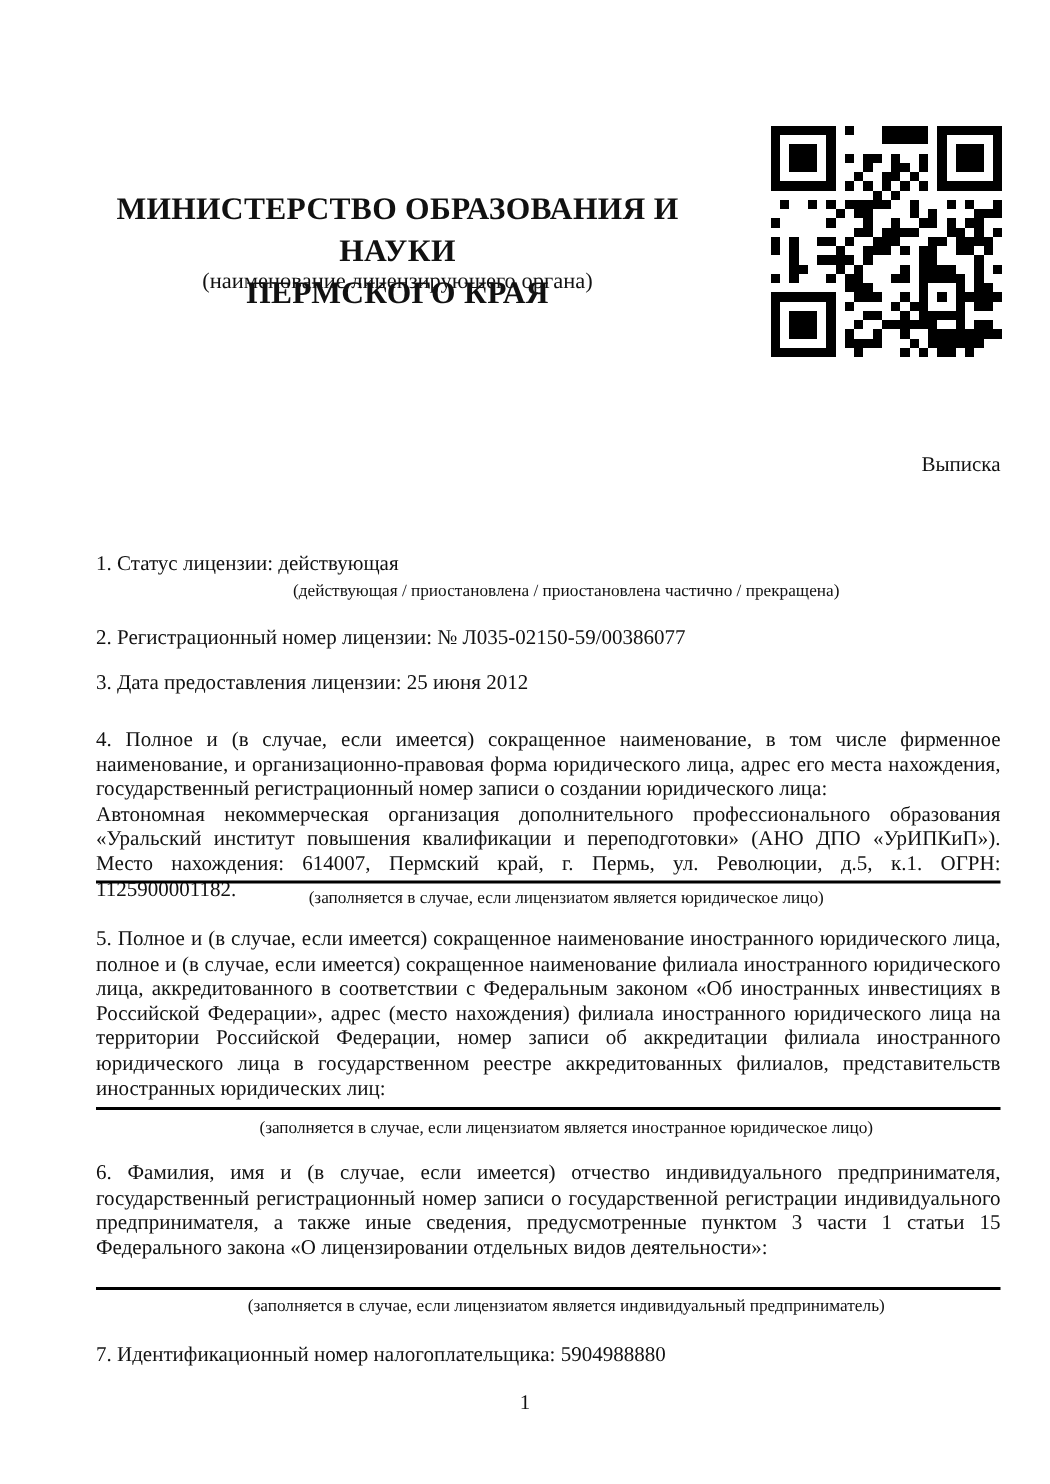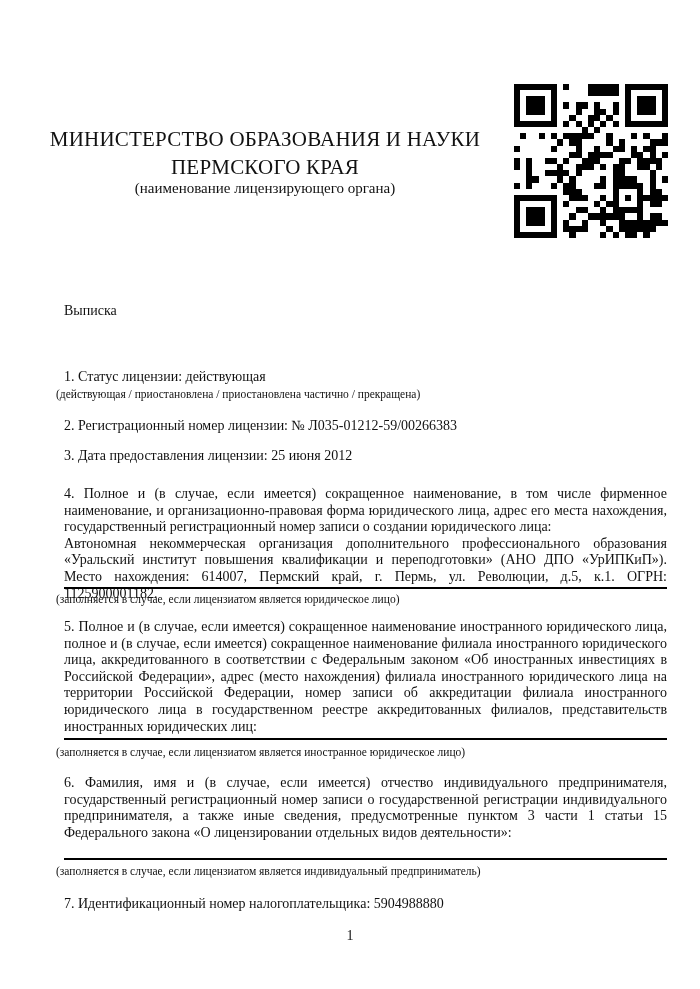--- a/index.html
+++ b/index.html
@@ -3,37 +3,37 @@
 <meta charset="utf-8">
 <style>
   html,body{margin:0;padding:0;background:#fff;}
   .page{
     position:relative;width:700px;height:989px;background:#ffffff;
     font-family:"Liberation Serif","DejaVu Serif",serif;color:#111111;
     overflow:hidden;
   }
   .org{
     position:absolute;left:40px;top:125px;width:450px;text-align:center;
-    font-weight:normal;font-size:21px;line-height:28px;letter-spacing:.2px;
+    font-weight:bold;font-size:21px;line-height:28px;letter-spacing:.2px;
   }
   .org-cap{
     position:absolute;left:40px;top:181px;width:450px;text-align:center;
     font-size:15px;line-height:14px;
   }
   .qr{position:absolute;left:514px;top:84px;width:154px;height:154px;}
   .title{
-    position:absolute;left:64px;top:301px;width:603px;text-align:left;
+    position:absolute;left:64px;top:301px;width:603px;text-align:right;
     font-size:14px;line-height:19px;
   }
   .line,.para{
     position:absolute;left:64px;width:603px;font-size:14px;line-height:16.6px;
   }
   .just{text-align:justify;text-justify:inter-word;}
   .cap{
-    position:absolute;left:56px;width:603px;
+    position:absolute;left:76px;width:603px;text-align:center;
     font-size:11.5px;line-height:14px;
   }
   .rule{position:absolute;left:64px;width:603px;height:2px;background:#000;}
   .footer{
     position:absolute;left:0;top:928px;width:700px;text-align:center;font-size:14px;
   }
 </style>
 </head>
 <body>
 
@@ -49,21 +49,21 @@
       <path fill="#000" d="M0 0h1v1h-1zM1 0h1v1h-1zM2 0h1v1h-1zM3 0h1v1h-1zM4 0h1v1h-1zM5 0h1v1h-1zM6 0h1v1h-1zM8 0h1v1h-1zM12 0h1v1h-1zM13 0h1v1h-1zM14 0h1v1h-1zM15 0h1v1h-1zM16 0h1v1h-1zM18 0h1v1h-1zM19 0h1v1h-1zM20 0h1v1h-1zM21 0h1v1h-1zM22 0h1v1h-1zM23 0h1v1h-1zM24 0h1v1h-1zM0 1h1v1h-1zM6 1h1v1h-1zM12 1h1v1h-1zM13 1h1v1h-1zM14 1h1v1h-1zM15 1h1v1h-1zM16 1h1v1h-1zM18 1h1v1h-1zM24 1h1v1h-1zM0 2h1v1h-1zM2 2h1v1h-1zM3 2h1v1h-1zM4 2h1v1h-1zM6 2h1v1h-1zM18 2h1v1h-1zM20 2h1v1h-1zM21 2h1v1h-1zM22 2h1v1h-1zM24 2h1v1h-1zM0 3h1v1h-1zM2 3h1v1h-1zM3 3h1v1h-1zM4 3h1v1h-1zM6 3h1v1h-1zM8 3h1v1h-1zM10 3h1v1h-1zM11 3h1v1h-1zM13 3h1v1h-1zM16 3h1v1h-1zM18 3h1v1h-1zM20 3h1v1h-1zM21 3h1v1h-1zM22 3h1v1h-1zM24 3h1v1h-1zM0 4h1v1h-1zM2 4h1v1h-1zM3 4h1v1h-1zM4 4h1v1h-1zM6 4h1v1h-1zM10 4h1v1h-1zM13 4h1v1h-1zM14 4h1v1h-1zM16 4h1v1h-1zM18 4h1v1h-1zM20 4h1v1h-1zM21 4h1v1h-1zM22 4h1v1h-1zM24 4h1v1h-1zM0 5h1v1h-1zM6 5h1v1h-1zM9 5h1v1h-1zM12 5h1v1h-1zM13 5h1v1h-1zM15 5h1v1h-1zM18 5h1v1h-1zM24 5h1v1h-1zM0 6h1v1h-1zM1 6h1v1h-1zM2 6h1v1h-1zM3 6h1v1h-1zM4 6h1v1h-1zM5 6h1v1h-1zM6 6h1v1h-1zM8 6h1v1h-1zM10 6h1v1h-1zM12 6h1v1h-1zM14 6h1v1h-1zM16 6h1v1h-1zM18 6h1v1h-1zM19 6h1v1h-1zM20 6h1v1h-1zM21 6h1v1h-1zM22 6h1v1h-1zM23 6h1v1h-1zM24 6h1v1h-1zM11 7h1v1h-1zM13 7h1v1h-1zM1 8h1v1h-1zM4 8h1v1h-1zM6 8h1v1h-1zM8 8h1v1h-1zM9 8h1v1h-1zM10 8h1v1h-1zM11 8h1v1h-1zM12 8h1v1h-1zM15 8h1v1h-1zM19 8h1v1h-1zM21 8h1v1h-1zM24 8h1v1h-1zM7 9h1v1h-1zM9 9h1v1h-1zM10 9h1v1h-1zM15 9h1v1h-1zM17 9h1v1h-1zM22 9h1v1h-1zM23 9h1v1h-1zM24 9h1v1h-1zM0 10h1v1h-1zM6 10h1v1h-1zM10 10h1v1h-1zM13 10h1v1h-1zM16 10h1v1h-1zM17 10h1v1h-1zM19 10h1v1h-1zM21 10h1v1h-1zM22 10h1v1h-1zM9 11h1v1h-1zM10 11h1v1h-1zM12 11h1v1h-1zM13 11h1v1h-1zM14 11h1v1h-1zM15 11h1v1h-1zM19 11h1v1h-1zM20 11h1v1h-1zM22 11h1v1h-1zM24 11h1v1h-1zM0 12h1v1h-1zM2 12h1v1h-1zM5 12h1v1h-1zM6 12h1v1h-1zM8 12h1v1h-1zM11 12h1v1h-1zM12 12h1v1h-1zM13 12h1v1h-1zM17 12h1v1h-1zM18 12h1v1h-1zM20 12h1v1h-1zM21 12h1v1h-1zM22 12h1v1h-1zM23 12h1v1h-1zM0 13h1v1h-1zM2 13h1v1h-1zM7 13h1v1h-1zM10 13h1v1h-1zM11 13h1v1h-1zM12 13h1v1h-1zM14 13h1v1h-1zM16 13h1v1h-1zM17 13h1v1h-1zM20 13h1v1h-1zM21 13h1v1h-1zM23 13h1v1h-1zM2 14h1v1h-1zM5 14h1v1h-1zM6 14h1v1h-1zM7 14h1v1h-1zM8 14h1v1h-1zM10 14h1v1h-1zM16 14h1v1h-1zM17 14h1v1h-1zM22 14h1v1h-1zM2 15h1v1h-1zM3 15h1v1h-1zM7 15h1v1h-1zM9 15h1v1h-1zM14 15h1v1h-1zM16 15h1v1h-1zM17 15h1v1h-1zM18 15h1v1h-1zM19 15h1v1h-1zM22 15h1v1h-1zM24 15h1v1h-1zM0 16h1v1h-1zM2 16h1v1h-1zM6 16h1v1h-1zM8 16h1v1h-1zM9 16h1v1h-1zM13 16h1v1h-1zM14 16h1v1h-1zM16 16h1v1h-1zM17 16h1v1h-1zM18 16h1v1h-1zM19 16h1v1h-1zM20 16h1v1h-1zM22 16h1v1h-1zM8 17h1v1h-1zM9 17h1v1h-1zM10 17h1v1h-1zM16 17h1v1h-1zM20 17h1v1h-1zM22 17h1v1h-1zM23 17h1v1h-1zM0 18h1v1h-1zM1 18h1v1h-1zM2 18h1v1h-1zM3 18h1v1h-1zM4 18h1v1h-1zM5 18h1v1h-1zM6 18h1v1h-1zM9 18h1v1h-1zM10 18h1v1h-1zM11 18h1v1h-1zM14 18h1v1h-1zM16 18h1v1h-1zM18 18h1v1h-1zM20 18h1v1h-1zM21 18h1v1h-1zM22 18h1v1h-1zM23 18h1v1h-1zM24 18h1v1h-1zM0 19h1v1h-1zM6 19h1v1h-1zM8 19h1v1h-1zM13 19h1v1h-1zM15 19h1v1h-1zM16 19h1v1h-1zM20 19h1v1h-1zM22 19h1v1h-1zM23 19h1v1h-1zM0 20h1v1h-1zM2 20h1v1h-1zM3 20h1v1h-1zM4 20h1v1h-1zM6 20h1v1h-1zM10 20h1v1h-1zM11 20h1v1h-1zM14 20h1v1h-1zM16 20h1v1h-1zM17 20h1v1h-1zM18 20h1v1h-1zM19 20h1v1h-1zM20 20h1v1h-1zM0 21h1v1h-1zM2 21h1v1h-1zM3 21h1v1h-1zM4 21h1v1h-1zM6 21h1v1h-1zM9 21h1v1h-1zM12 21h1v1h-1zM13 21h1v1h-1zM14 21h1v1h-1zM15 21h1v1h-1zM16 21h1v1h-1zM17 21h1v1h-1zM20 21h1v1h-1zM22 21h1v1h-1zM23 21h1v1h-1zM0 22h1v1h-1zM2 22h1v1h-1zM3 22h1v1h-1zM4 22h1v1h-1zM6 22h1v1h-1zM8 22h1v1h-1zM11 22h1v1h-1zM14 22h1v1h-1zM17 22h1v1h-1zM18 22h1v1h-1zM19 22h1v1h-1zM20 22h1v1h-1zM21 22h1v1h-1zM22 22h1v1h-1zM23 22h1v1h-1zM24 22h1v1h-1zM0 23h1v1h-1zM6 23h1v1h-1zM8 23h1v1h-1zM9 23h1v1h-1zM10 23h1v1h-1zM11 23h1v1h-1zM15 23h1v1h-1zM17 23h1v1h-1zM18 23h1v1h-1zM19 23h1v1h-1zM20 23h1v1h-1zM21 23h1v1h-1zM22 23h1v1h-1zM0 24h1v1h-1zM1 24h1v1h-1zM2 24h1v1h-1zM3 24h1v1h-1zM4 24h1v1h-1zM5 24h1v1h-1zM6 24h1v1h-1zM9 24h1v1h-1zM14 24h1v1h-1zM16 24h1v1h-1zM18 24h1v1h-1zM19 24h1v1h-1zM21 24h1v1h-1z"></path>
     </svg>
 
   <div class="title">
     <div>Выписка</div>
   </div>
 
   <div class="line" style="top:369px">1. Статус лицензии: действующая</div>
   <div class="cap" style="top:387px">(действующая / приостановлена / приостановлена частично / прекращена)</div>
 
-  <div class="line" style="top:418px">2. Регистрационный номер лицензии: № Л035-01212-59/00266383</div>
+  <div class="line" style="top:418px">2. Регистрационный номер лицензии: № Л035-02150-59/00386077</div>
 
   <div class="line" style="top:448px">3. Дата предоставления лицензии: 25 июня 2012</div>
 
   <div class="para" style="top:486px">
     <div class="just">4. Полное и (в случае, если имеется) сокращенное наименование, в том числе фирменное наименование, и организационно-правовая форма юридического лица, адрес его места нахождения, государственный регистрационный номер записи о создании юридического лица:</div>
     <div class="just">Автономная некоммерческая организация дополнительного профессионального образования «Уральский институт повышения квалификации и переподготовки» (АНО ДПО «УрИПКиП»). Место нахождения: 614007, Пермский край, г. Пермь, ул. Революции, д.5, к.1. ОГРН: 1125900001182.</div>
   </div>
   <div class="rule" style="top:587px"></div>
   <div class="cap" style="top:592px">(заполняется в случае, если лицензиатом является юридическое лицо)</div>
 

